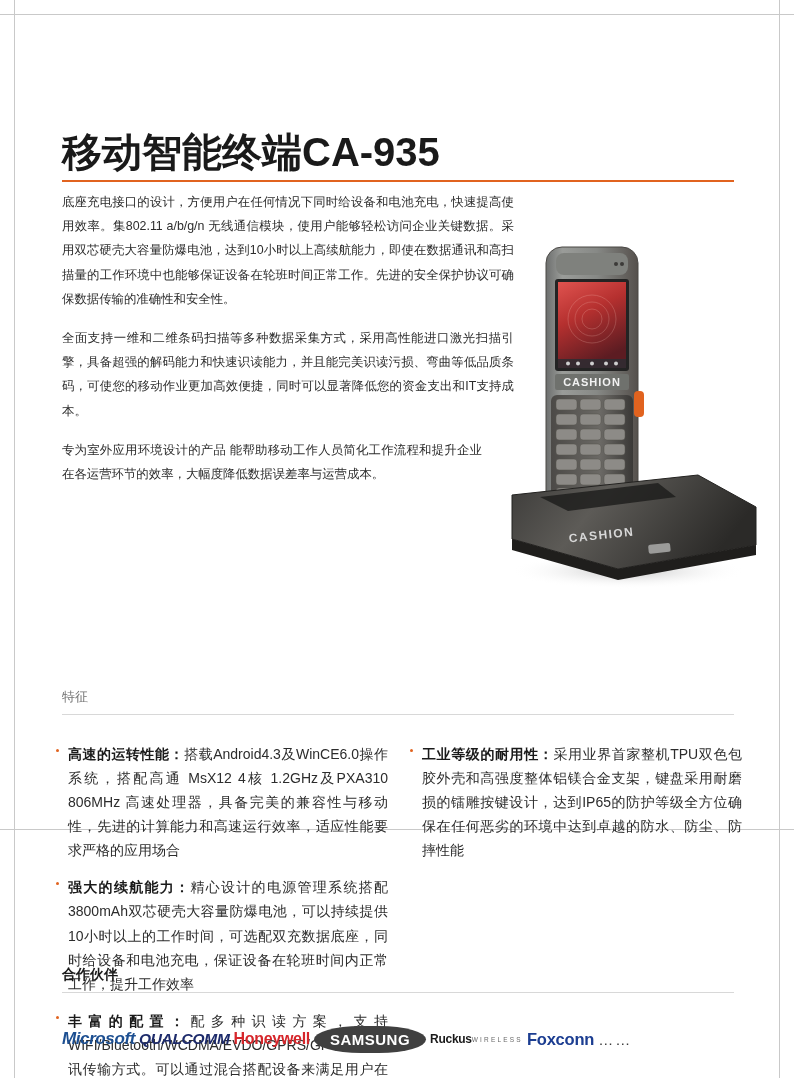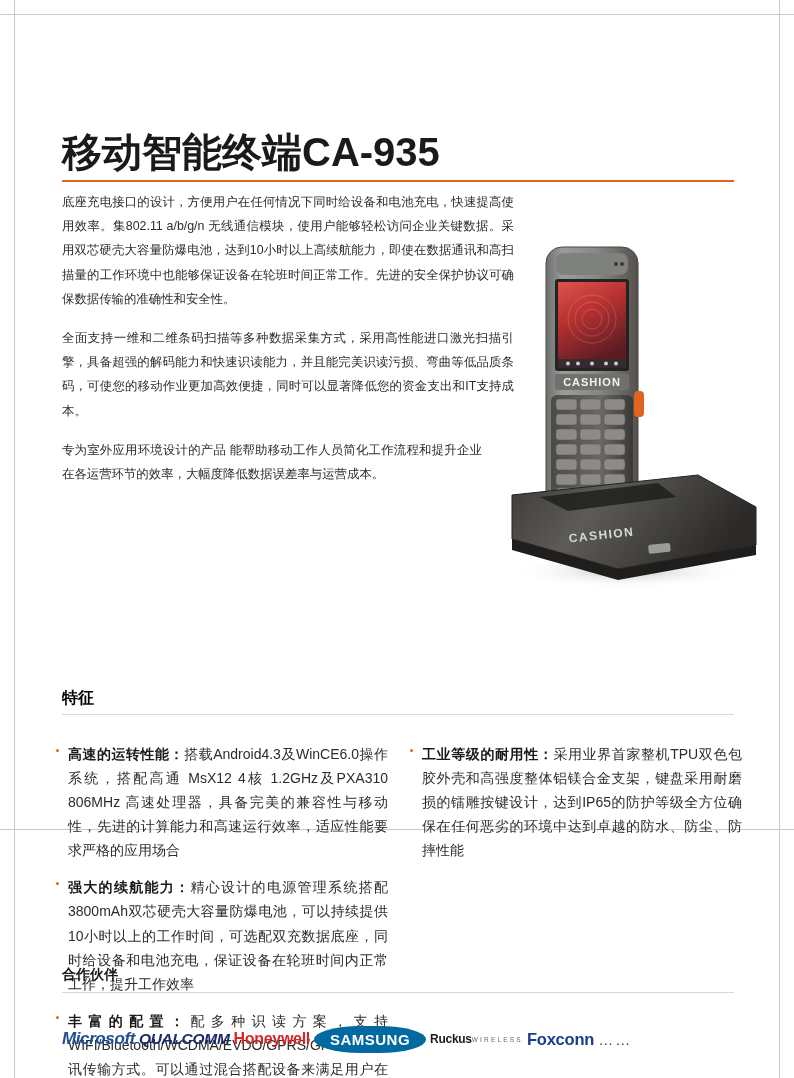--- a/index.html
+++ b/index.html
@@ -81,23 +81,23 @@
     top: 239px;
     width: 272px;
     height: 352px;
   }
 
   
   .features-heading {
     position: absolute;
     left: 62px;
     top: 688px;
-    font-size: 16px;
-    font-weight: bold;
-    color: #000000;
+    font-size: 13px;
+    font-weight: normal;
+    color: #737373;
   }
   .features-rule {
     position: absolute;
     left: 62px;
     top: 714px;
     width: 672px;
     height: 1px;
     background: #d8d8d8;
   }
   .features-grid {
@@ -181,21 +181,21 @@
     letter-spacing: -0.3px;
     font-style: italic;
   }
   .logo-honeywell {
     font-size: 16px;
     font-weight: bold;
     color: #d6262b;
     letter-spacing: -0.3px;
   }
   .logo-samsung {
-    background: #0369a1;
+    background: #404040;
     color: #ffffff;
     font-size: 15px;
     font-weight: bold;
     letter-spacing: 0.5px;
     padding: 5px 16px;
     border-radius: 50% / 60%;
   }
   .logo-ruckus {
     text-align: center;
     line-height: 1;

